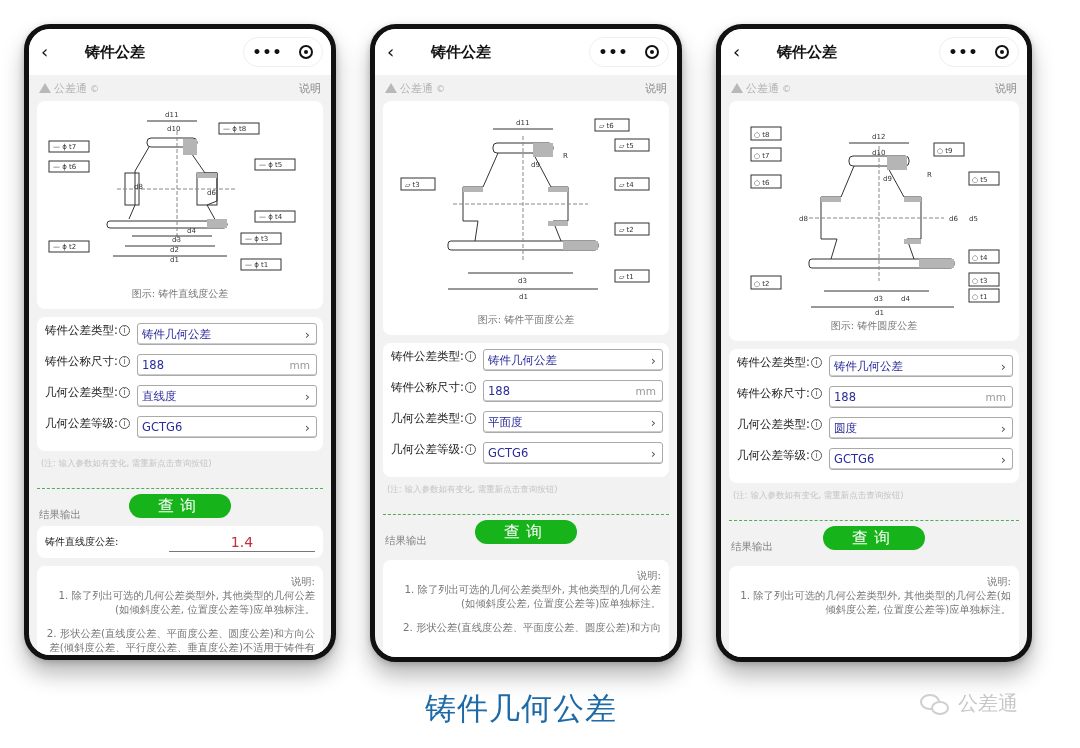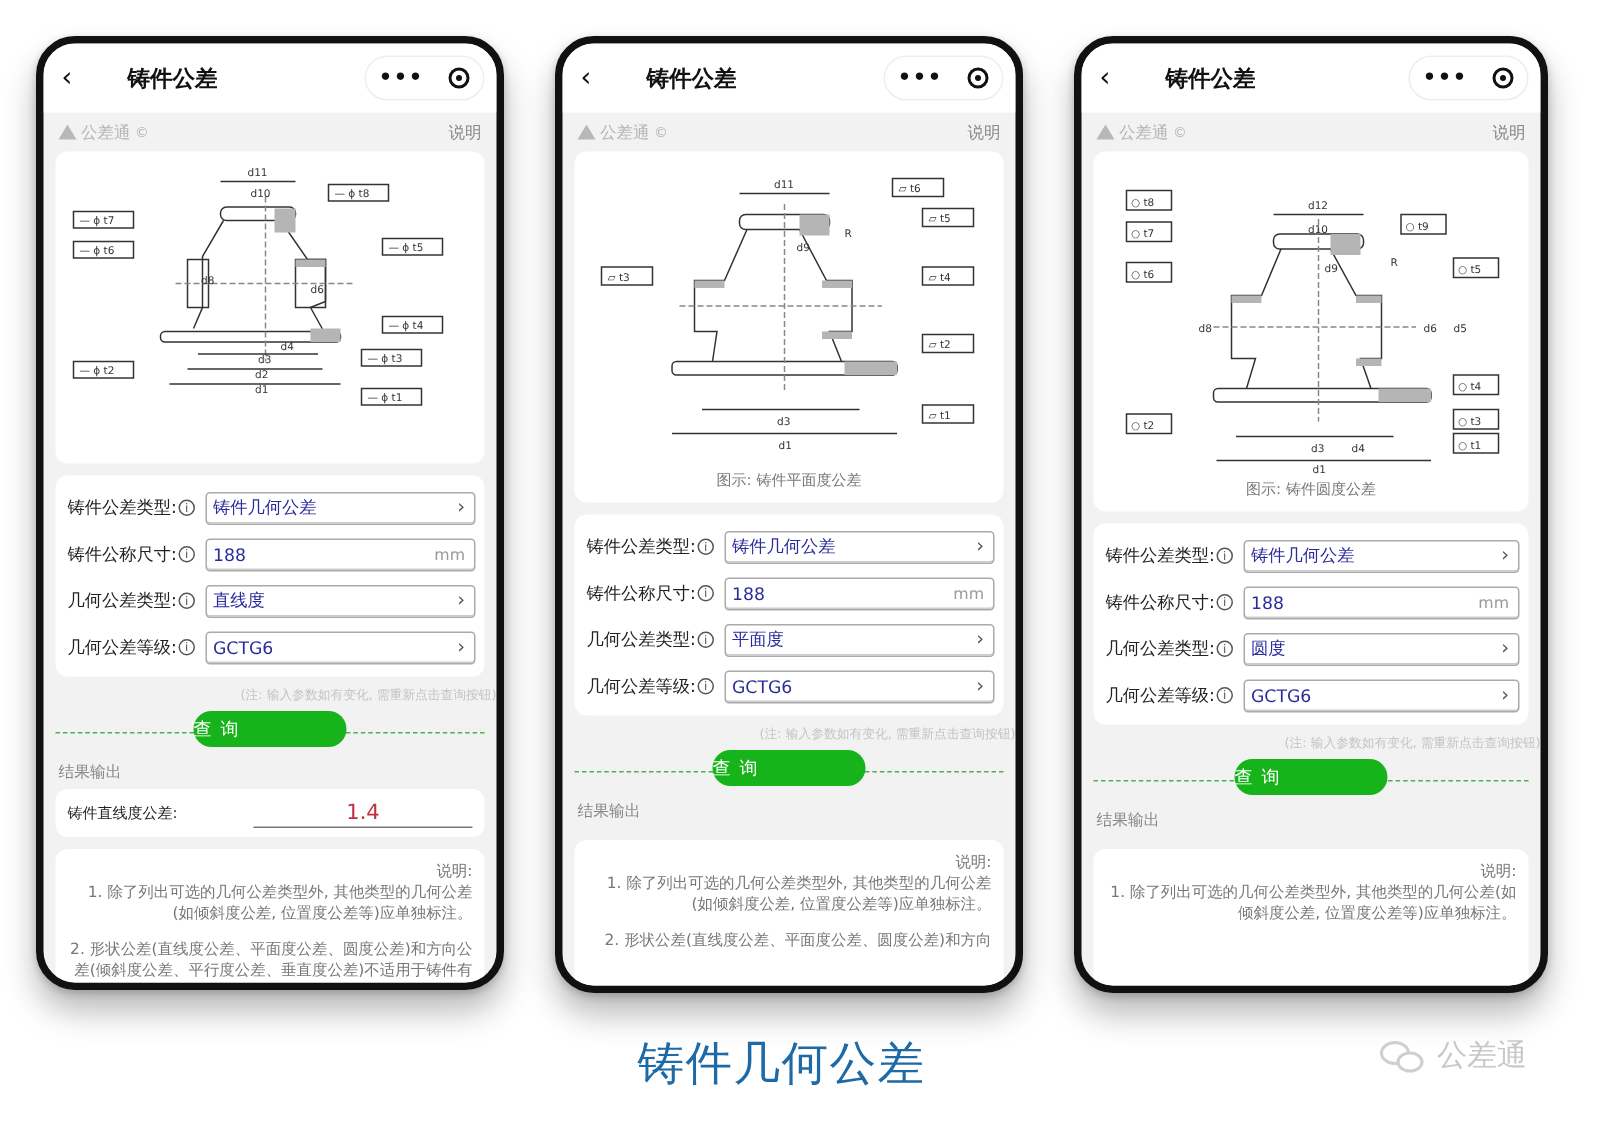--- a/index.html
+++ b/index.html
@@ -52,39 +52,39 @@
   .brand { display:flex; align-items:center; gap:3px; }
   .brand-tri { width:0; height:0; border-left:6px solid transparent; border-right:6px solid transparent; border-bottom:10px solid #b8b8b8; }
   .help { color:#888; font-size:11px; }
 
   .card { background:#fff; border-radius:8px; margin: 0 8px; }
   .diagram-card { height: 208px; position: relative; }
   .diagram-card svg { position:absolute; left:0; top:0; }
   .caption { position:absolute; left:0; right:0; bottom:8px; text-align:center; font-size:10px; color:#777; }
 
   .form-card { margin-top: 8px; padding: 6px 6px 4px 8px; }
-  .frow { display:flex; align-items:center; height: 31px; }
+  .frow { display:flex; align-items:flex-start; height: 31px; }
   .flabel { font-size: 11.5px; color:#222; white-space:nowrap; width: 92px; }
   .info { display:inline-block; width:11px; height:11px; border:1px solid #555; border-radius:50%; font-size:8px; line-height:9px; text-align:center; color:#555; margin-left:1px; vertical-align:middle; }
   .fbox {
     flex:1; height: 22px; border:1px solid #aaa; border-radius:3px;
     display:flex; align-items:center; justify-content:space-between;
     padding: 0 6px 0 4px; font-size: 11.5px; color:#2b2b9c; background:#fff;
     box-shadow: inset 0 -1px 0 #ccc;
   }
   .chev { color:#555; font-size:13px; }
   .unit { color:#999; font-size:10.5px; }
 
-  .note { text-align:right; font-size:8.5px; color:#c4c4c4; margin-top:7px;padding-left:12px; }
+  .note { text-align:left; font-size:8.5px; color:#c4c4c4; margin-top:7px;padding-left:12px; }
   .qrow { position:relative; height: 30px; margin-top: 4px; }
   .qline { position:absolute; left:8px; right:8px; top:14px; border-top:1px dashed #4caf50; }
   .qbtn {
-    position:absolute; left:50%; transform:translateX(-50%); top:0;
+    position:absolute; left:50%; transform:translateX(-50%); top:20px;
     width:102px; height:24px; border-radius:12px; background:#17b31a;
-    color:#fff; font-size:12px; line-height:24px; letter-spacing:6px;
+    color:#fff; font-size:16px; text-align:center; line-height:24px; letter-spacing:6px;
   }
   .result-head { font-size: 10.5px; color:#888; padding: 4px 10px 4px; }
   .result-card { height: 32px; display:flex; align-items:center; padding: 0 8px; }
   .rlabel { font-size: 10px; color:#222; white-space:nowrap; }
   .rval { margin-left:auto; width:146px; border-bottom:1px solid #777; text-align:center; color:#c0303c; font-size:14px; line-height:18px; }
 
   .desc-card { margin-top: 8px; padding: 8px 8px 8px 8px; font-size: 10.3px; color:#777; line-height: 14px; height: 200px; }
   .desc-card p { margin-bottom: 0; text-align: right; }
   .desc-card .gap { height: 10px; }
 
@@ -155,20 +155,21 @@
         <text x="16" y="48">— ϕ t7</text>
           <text x="16" y="68">— ϕ t6</text>
           <text x="16" y="148">— ϕ t2</text>
         <text x="186" y="30">— ϕ t8</text>
           <text x="222" y="66">— ϕ t5</text>
           <text x="222" y="118">— ϕ t4</text>
           <text x="208" y="140">— ϕ t3</text>
           <text x="208" y="166">— ϕ t1</text>
       </g>
     </svg>
+    <div class="caption">图示: 铸件直线度公差</div>
   </div>
   <div class="card form-card">
     <div class="frow">
       <span class="flabel"><span>铸件公差类型:</span><span class="info">i</span></span>
       <div class="fbox">
           <span>铸件几何公差</span>
           <span class="chev">›</span>
         </div>
     </div>
     <div class="frow">

